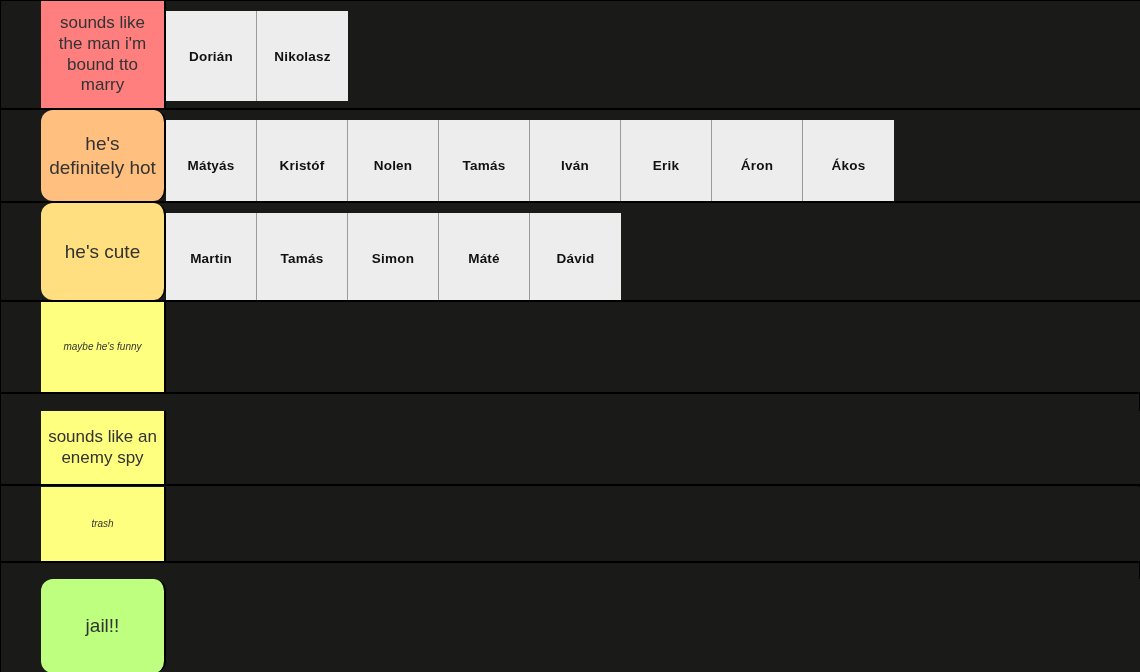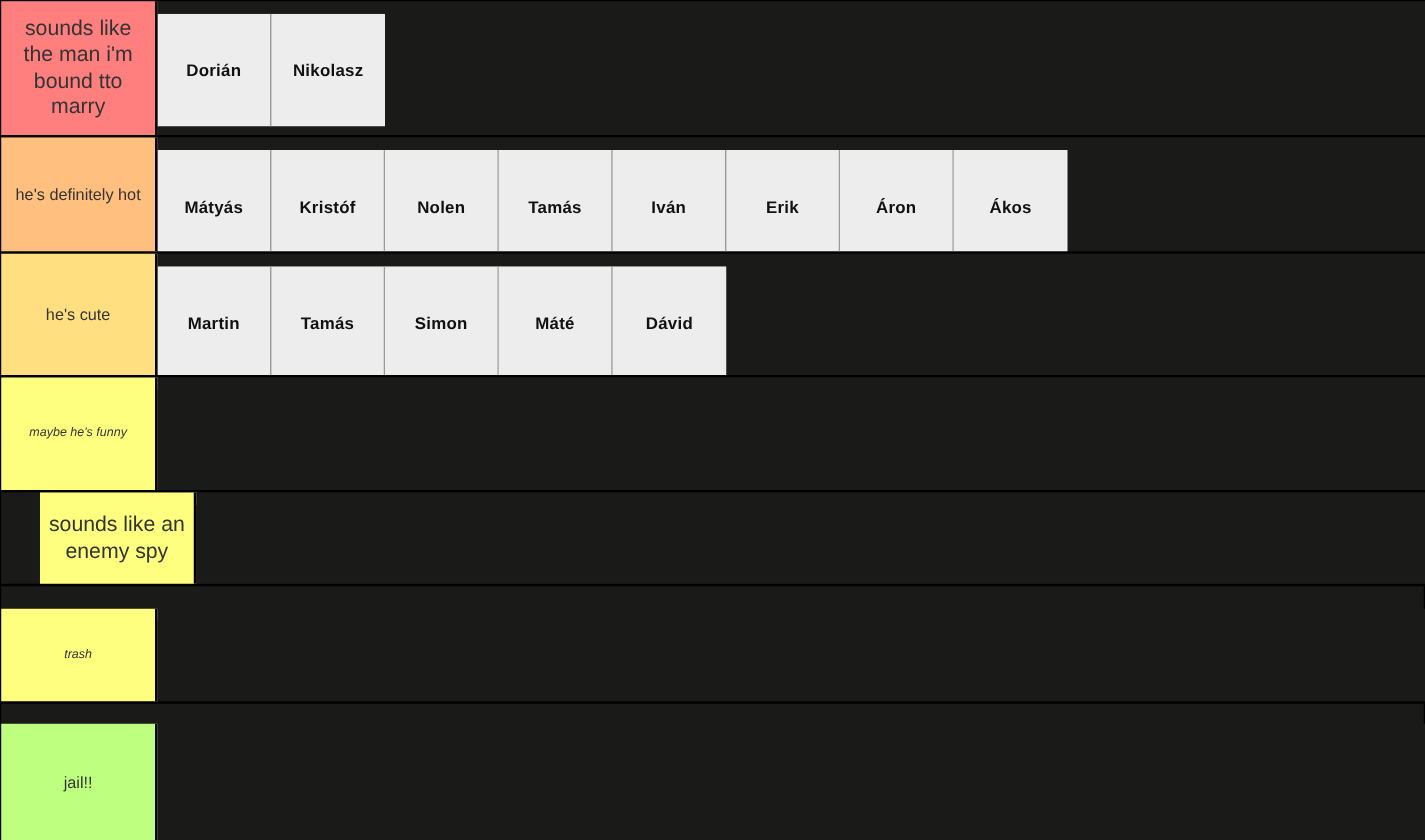--- a/index.html
+++ b/index.html
@@ -66,22 +66,23 @@
     flex: 0 0 125px;
     display: flex;
     align-items: center;
     justify-content: center;
     text-align: center;
     padding: 4px 6px;
     color: #333333;
     border-right: 2px solid #000;
     line-height: 1.22;
     word-break: break-word;
-  }
-  .tier-label.size-lg  { font-size: 13px; }
+    margin-left: 40px;
+  }
+  .tier-label.size-lg  { font-size: 19px; border-radius: 12px; }
   .tier-label.size-md  { font-size: 17px; }
   .tier-label.size-sm  { font-size: 10px; font-style: italic; }
 
   .tier-items {
     flex: 1 1 auto;
     display: flex;
     align-items: flex-start;
     background: #1a1a18;
     overflow: hidden;
     margin-top: 10px;
@@ -103,21 +104,21 @@
     color: #111111;
     letter-spacing: 0.2px;
   }
   .tier-item:last-child { border-right: none; }
 
   
   #row-0 { top: 0px;   height: 109px; }
   #row-1 { top: 109px; height: 93px;  }
   #row-2 { top: 202px; height: 99px;  }
   #row-3 { top: 301px; height: 92px;  }
-  #row-4 { top: 393px; height: 75px; padding-left: 31px;  }
+  #row-4 { top: 410px; height: 75px;  }
   #row-5 { top: 486px; height: 76px;  }
   #row-6 { top: 578px; height: 94px; border-bottom: none; }
 </style>
 </head>
 <body>
 
 <div id="tierlist">
 
   <div class="brand">
     <div class="brand-grid" id="brand-grid">

